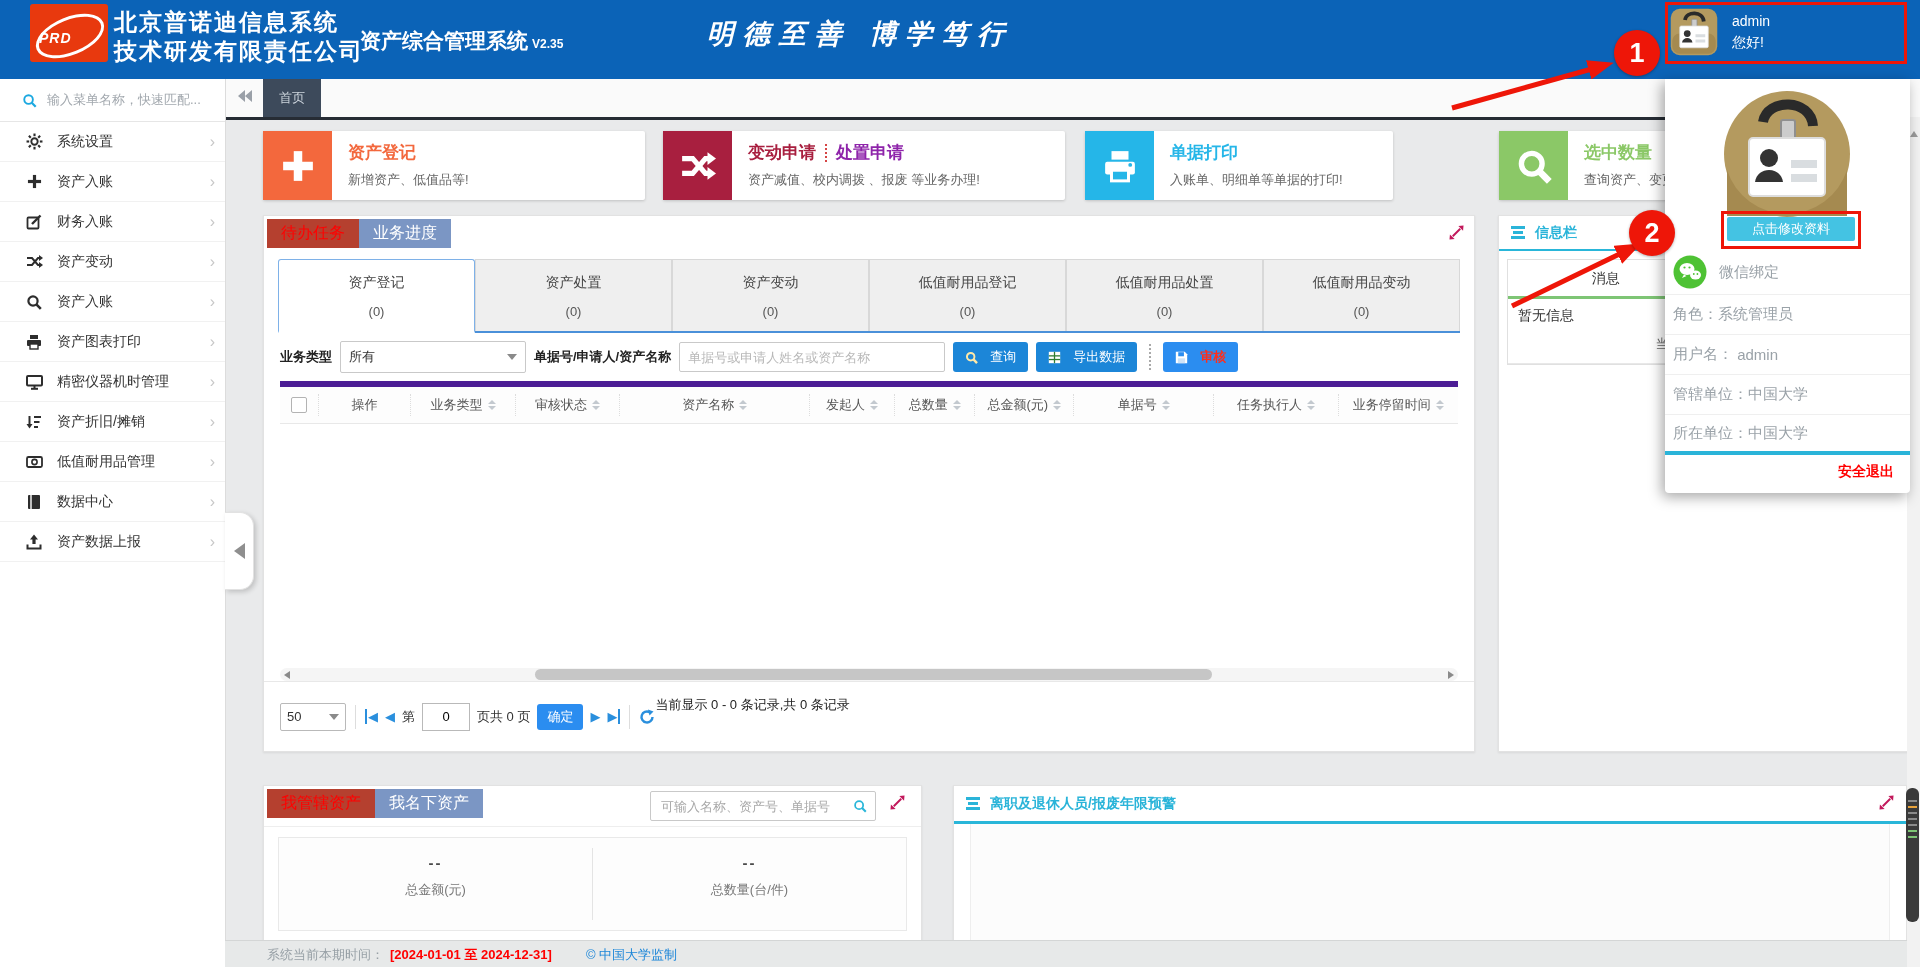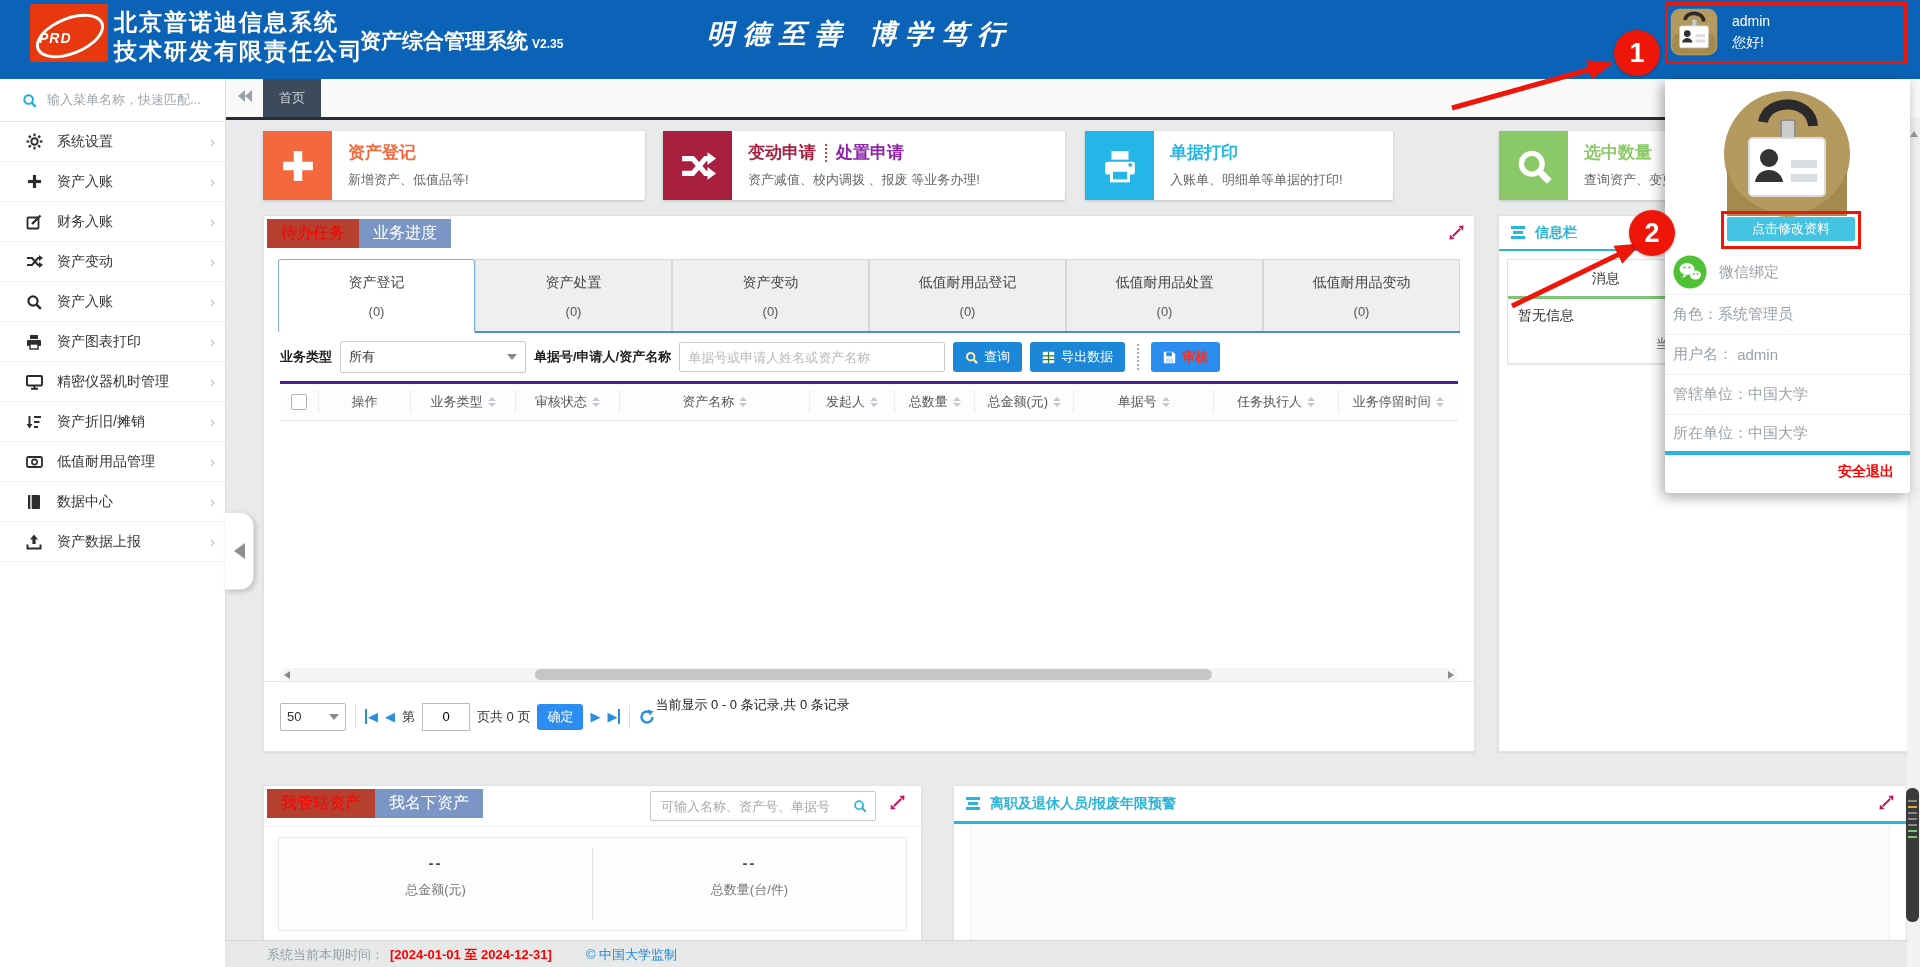--- a/index.html
+++ b/index.html
@@ -61,24 +61,24 @@
   .subtab .t1{margin-top:14px;font-size:14px;color:#444}
   .subtab .t2{margin-top:12px;font-size:13px;color:#555}
   .subtab.active{background:#fff;border:1px solid #7eb1e8;border-bottom:2px solid #fff;border-radius:3px 3px 0 0;margin-bottom:-2px;position:relative}
   .filter{height:48px;display:flex;align-items:center;padding:0 16px;gap:8px}
   .flabel{font-weight:bold;font-size:13px;color:#222;white-space:nowrap}
   .fselect{width:168px;height:30px;border:1px solid #c9c9c9;border-radius:2px;background:#fff;display:flex;align-items:center;padding:0 8px;justify-content:space-between}
   .caret{width:0;height:0;border-left:5px solid transparent;border-right:5px solid transparent;border-top:6px solid #8a8a8a}
   .finput{width:248px;height:28px;border:1px solid #c9c9c9;border-radius:2px;padding:0 8px;font-size:13px;color:#333;font-family:inherit}
   .finput::placeholder{color:#b8b8b8}
   .btn-blue{height:30px;background:#1c86d8;color:#fff;border:none;border-radius:3px;font-size:13px;
-    display:flex;align-items:center;gap:6px;padding:0 12px;cursor:pointer;font-family:inherit}
+    display:flex;align-items:center;gap:12px;padding:0 12px;cursor:pointer;font-family:inherit}
   .btn-audit{background:#2b8df0;color:#ff2d1a;font-weight:bold}
   .vdots{height:26px;border-left:2px dotted #a9a9a9;margin:0 4px}
-  .thead{margin:0 16px;height:36px;display:flex;align-items:center;border-top:3px solid #4c1d95;border-bottom:1px solid #e8e8e8;background:#fdfdfd}
+  .thead{margin:0 16px;height:36px;display:flex;align-items:center;border-top:6px solid #4c1d95;border-bottom:1px solid #e8e8e8;background:#fdfdfd}
   .th{display:flex;align-items:center;justify-content:center;gap:5px;font-size:13px;color:#555;height:22px;border-right:1px dotted #ddd}
   .sort{display:inline-flex;flex-direction:column;gap:2px}
   .sort i{width:0;height:0;border-left:4px solid transparent;border-right:4px solid transparent;display:block}
   .sort .up{border-bottom:4px solid #c3c9cf}
   .sort .dn{border-top:4px solid #c3c9cf}
   .checkbox{width:14px;height:14px;border:1px solid #b3b3b3;border-radius:2px;background:#fff}
   .tbody{flex:1;margin:0 16px}
   .hscroll{margin:0 16px;height:13px;background:#f5f5f5;border-radius:7px;position:relative;display:flex;align-items:center;justify-content:space-between;padding:0 4px}
   .hs-arrow{width:0;height:0;border-top:4px solid transparent;border-bottom:4px solid transparent}
   .hs-arrow.l{border-right:6px solid #8a8a8a}

